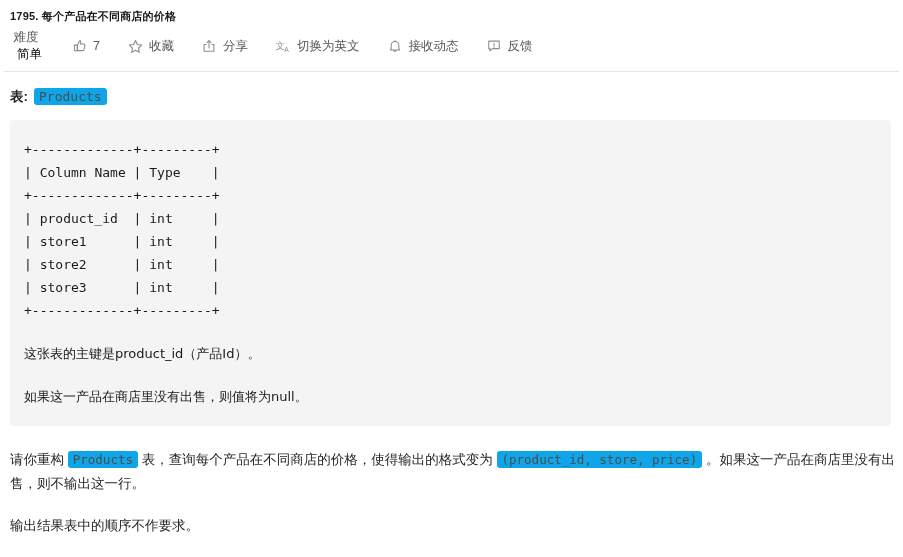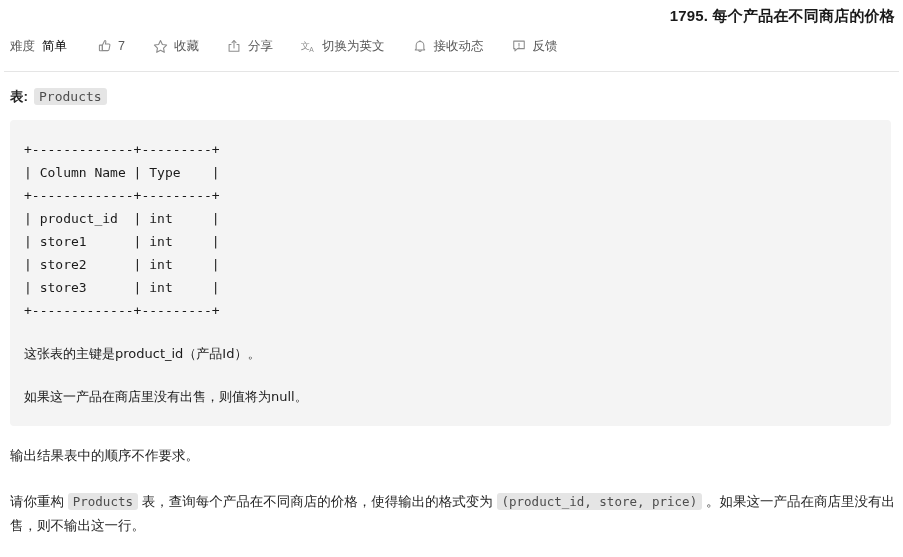--- a/index.html
+++ b/index.html
@@ -19,47 +19,47 @@
   .page {
     width: 903px;
     height: 557px;
     position: relative;
     box-sizing: border-box;
     padding: 0 8px;
   }
 
   
   .title {
-    font-size: 15px;
+    font-size: 11px;
     font-weight: 600;
     color: #1a1a1a;
     letter-spacing: 0.2px;
     padding-top: 6px;
     padding-left: 2px;
     line-height: 20px;
     white-space: nowrap;
-    text-align: right;
   }
 
   
   .toolbar {
     display: flex;
     align-items: center;
     gap: 0px;
     padding-left: 2px;
     margin-top: 9px;
     height: 22px;
     font-size: 12.5px;
     color: #595959;
     white-space: nowrap;
   }
   .tb-group {
     display: flex;
     align-items: center;
     margin-right: 26px;
+    flex-direction: column;
   }
   .tb-group.first { margin-right: 30px; }
   .tb-label {
     color: #595959;
     font-size: 12.5px;
   }
   .tb-value-easy {
     color: #000000;
     margin-left: 7px;
     font-size: 12.5px;
@@ -120,21 +120,21 @@
     display: flex;
     align-items: baseline;
     white-space: nowrap;
   }
   .table-caption .cap-label {
     font-weight: 600;
     margin-right: 6px;
   }
   code.inline {
     font-family: "DejaVu Sans Mono", "Liberation Mono", monospace;
-    background: #e5e5e5;
+    background: #0ea5e9;
     color: #4d4d4d;
     font-size: 13px;
     padding: 1px 5px;
     border-radius: 3px;
     white-space: pre;
   }
 
   
   .codeblock {
     margin-top: 14px;
@@ -262,19 +262,19 @@
 +-------------+---------+
 | product_id  | int     |
 | store1      | int     |
 | store2      | int     |
 | store3      | int     |
 +-------------+---------+</pre>
     <pre class="cn">这张表的主键是product_id（产品Id）。</pre>
     <pre class="cn">如果这一产品在商店里没有出售，则值将为null。</pre>
   </div>
 
-  <div class="para tight">输出结果表中的顺序不作要求。</div>
-
   <div class="para">
     <span>请你重构 </span><code class="inline">Products</code><span> 表，查询每个产品在不同商店的价格，使得输出的格式变为 </span><code class="inline">(product_id, store, price)</code><span> 。如果这一产品在商店里没有出售，则不输出这一行。</span>
   </div>
 
+  <div class="para tight">输出结果表中的顺序不作要求。</div>
+
 </div>
 
 </body></html>

